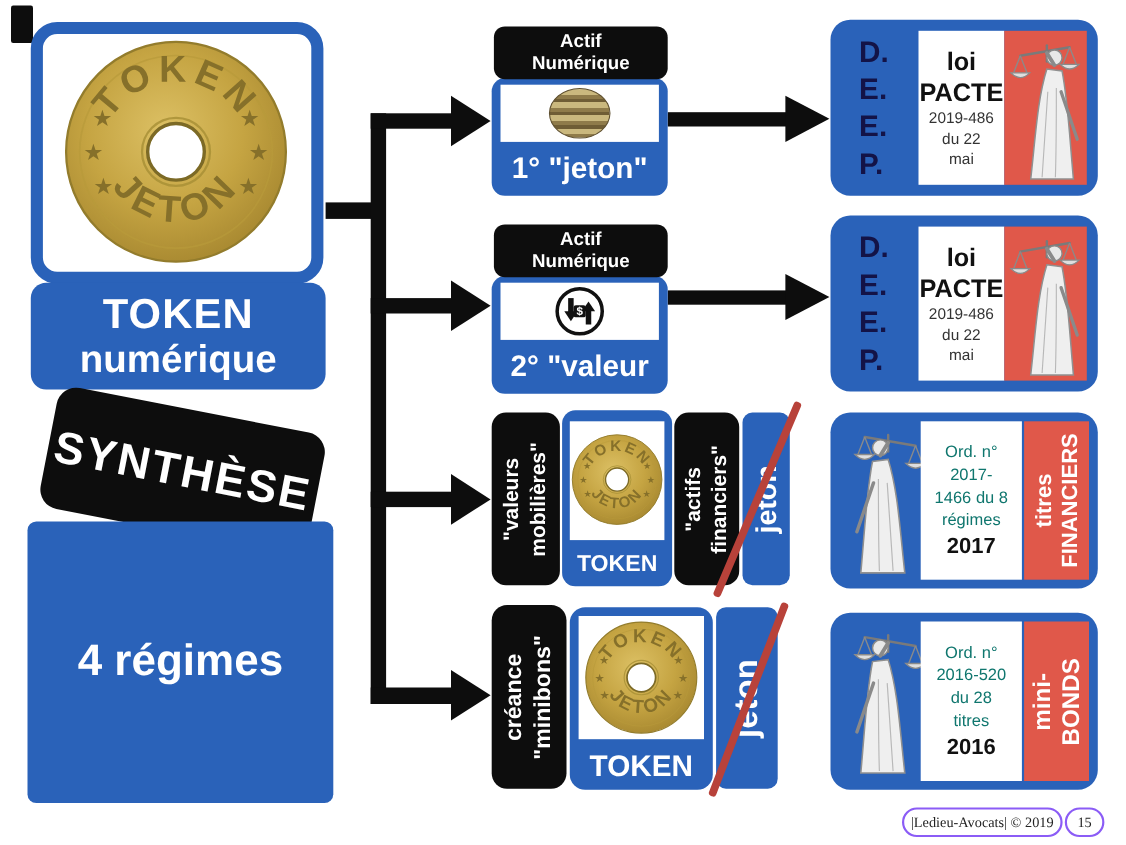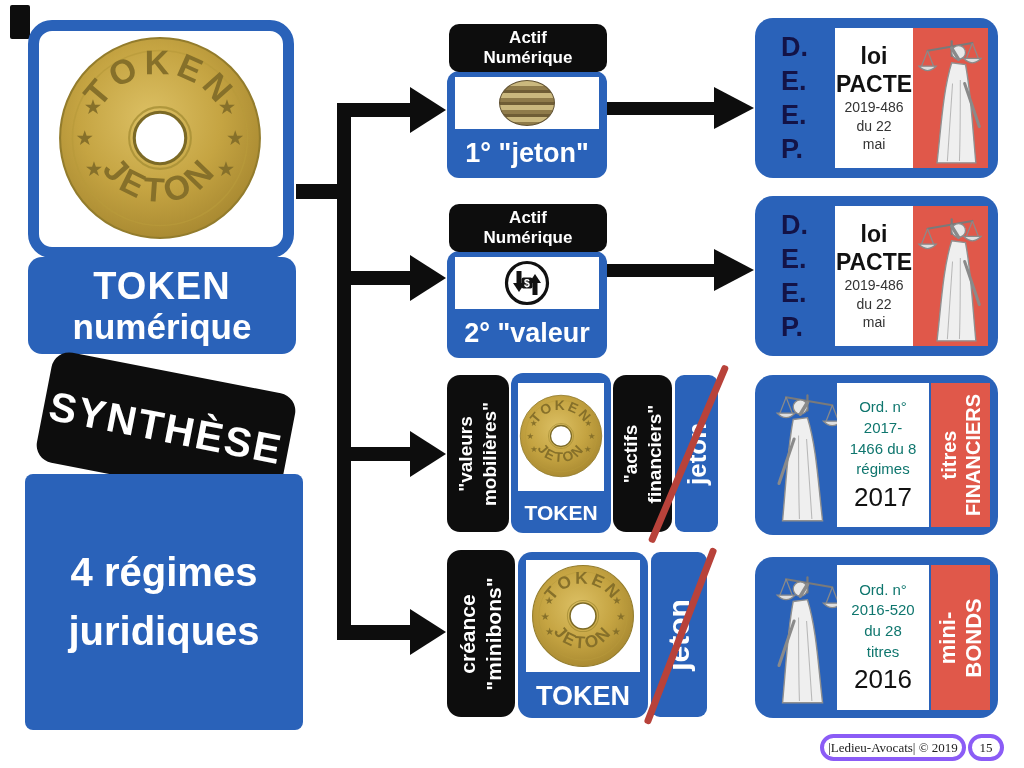--- a/index.html
+++ b/index.html
@@ -96,26 +96,26 @@
     position:absolute; left:26px; top:12px; color:#131347;
     font-size:27px; font-weight:bold; line-height:34px;
   }
   .law-white {
     position:absolute; background:#fff; text-align:center; color:#111;
     display:flex; flex-direction:column; align-items:center; justify-content:center;
   }
   .law-white .big  { font-size:23px; font-weight:bold; line-height:1.2; }
   .law-white .small{ font-size:14px; color:#333; line-height:1.3; }
   .law-white .ord  { font-size:15px; color:#0f766e; line-height:1.38; }
-  .law-white .year { font-size:26px; font-weight:normal; margin-top:2px; }
+  .law-white .year { font-size:20px; font-weight:bold; margin-top:2px; }
   .law-red { position:absolute; background:#e0584a; overflow:hidden; }
 
   
   .pill {
-    position:absolute; border:4px solid #8b5cf6; border-radius:14px; background:#fff;
+    position:absolute; border:2px solid #8b5cf6; border-radius:14px; background:#fff;
     display:flex; align-items:center; justify-content:center;
     font-family:"Liberation Serif", serif; font-size:13px; color:#222;
   }
 </style>
 </head>
 <body>
 
 <div class="slide">
 
   <svg width="0" height="0" style="position:absolute" aria-hidden="true">
@@ -181,21 +181,20 @@
     <span class="t1">TOKEN</span>
     <span class="t2">numérique</span>
   </div>
 
   <div class="abs blackbox stamp">
     <span>SYNTHÈSE</span>
   </div>
 
   <div class="abs bluebox summary">
     <span class="line">4 régimes</span>
-    <span class="line">juridiques</span>
   </div>
 
   <div class="arrow-bar" style="left:296px; top:184px; width:52px; height:15px;"></div>
   <div class="arrow-bar" style="left:337px; top:103px; width:14px; height:537px;"></div>
 
   <div class="arrow-bar" style="left:337px; top:103px; width:74px; height:14px;"></div>
   <div class="arrow-head" style="left:410px; top:87px;"></div>
   <div class="arrow-bar" style="left:337px; top:271px; width:74px; height:14px;"></div>
   <div class="arrow-head" style="left:410px; top:255px;"></div>
   <div class="arrow-bar" style="left:337px; top:447px; width:74px; height:14px;"></div>

